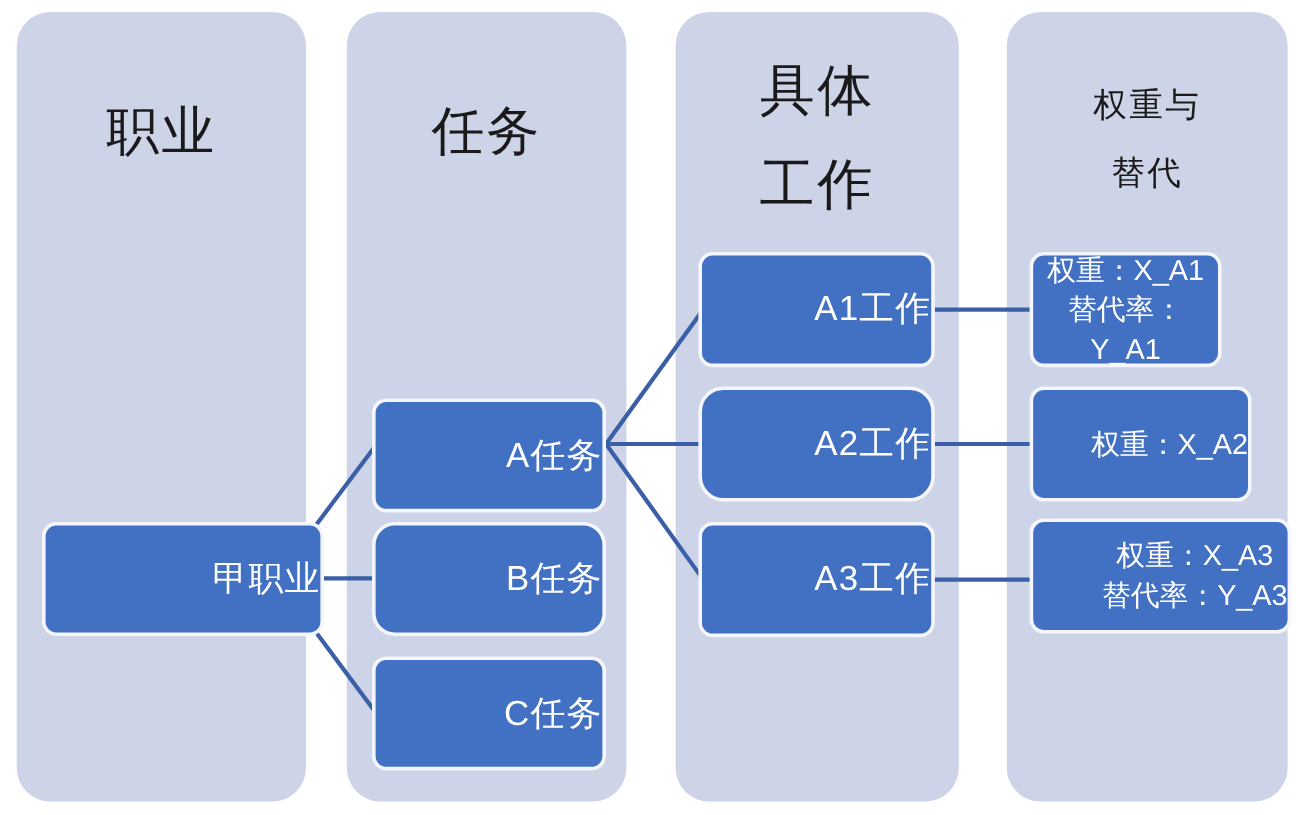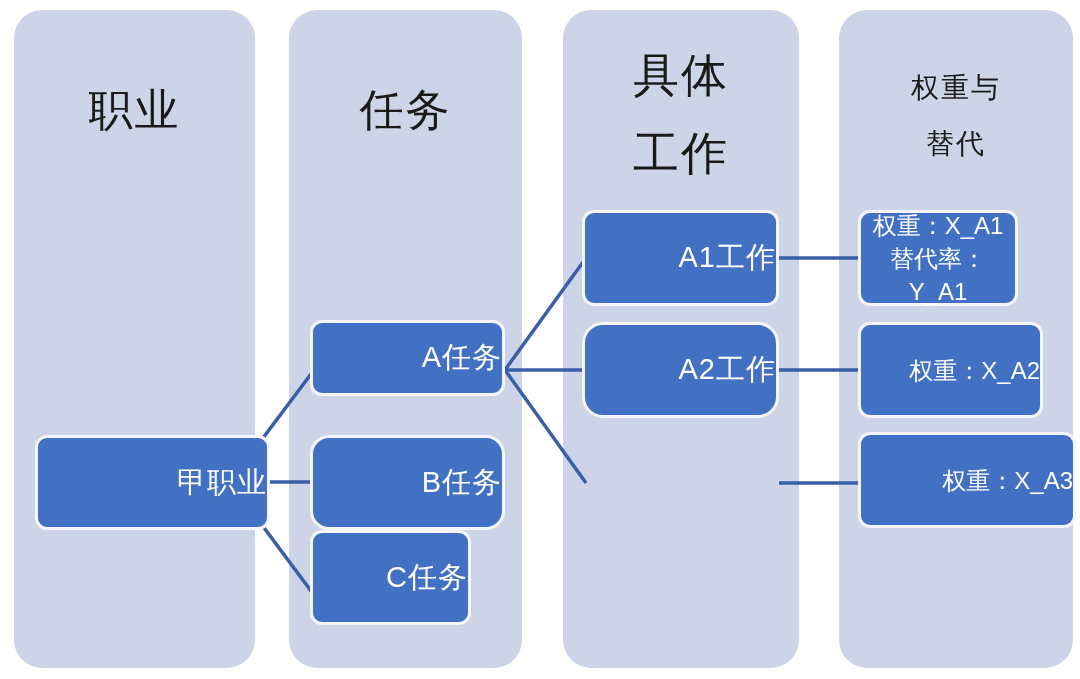--- a/index.html
+++ b/index.html
@@ -63,23 +63,23 @@
     border-radius: 12px;
     color: var(--node_text);
     display: flex;
     align-items: center;
     justify-content: flex-end;
     z-index: 2;
     text-align: center;
   }
   .node-label { font-size: 29px; letter-spacing: 1px; }
   .node-occupation { left: 35px;  top: 435px; width: 235px; height: 95px; }
-  .node-task-a     { left: 310px; top: 320px; width: 195px; height: 76px; }
+  .node-task-a     { left: 310px; top: 332px; width: 195px; height: 95px; }
   .node-task-b     { left: 310px; top: 435px; width: 195px; height: 95px; border-radius: 19px; }
-  .node-task-c     { left: 310px; top: 530px; width: 161px; height: 95px; }
+  .node-task-c     { left: 310px; top: 547px; width: 195px; height: 95px; }
   .node-work-1     { left: 582px; top: 210px; width: 197px; height: 96px; }
   .node-work-2     { left: 582px; top: 322px; width: 197px; height: 96px; border-radius: 21px; }
   .node-work-3     { left: 582px; top: 435px; width: 197px; height: 96px; }
   .node-weight-1   { left: 858px; top: 210px; width: 160px; height: 96px; }
   .node-weight-2   { left: 858px; top: 322px; width: 185px; height: 96px; }
   .node-weight-3   { left: 858px; top: 432px; width: 218px; height: 96px; }
   .weight-lines { display: flex; flex-direction: column; align-items: center; }
   .weight-lines span { font-size: 24px; line-height: 33px; display: block; }
 </style>
 </head>
@@ -127,31 +127,35 @@
   <div class="node node-task-c">
     <span class="node-label">C任务</span>
   </div>
 
   <div class="node node-work-1">
     <span class="node-label">A1工作</span>
   </div>
   <div class="node node-work-2">
     <span class="node-label">A2工作</span>
   </div>
+  <div class="node node-work-3">
+    <span class="node-label">A3工作</span>
+  </div>
 
   <div class="node node-weight-1">
     <div class="weight-lines">
       <span>权重：X_A1</span>
       <span>替代率：Y_A1</span>
     </div>
   </div>
   <div class="node node-weight-2">
     <div class="weight-lines">
       <span>权重：X_A2</span>
     </div>
   </div>
   <div class="node node-weight-3">
     <div class="weight-lines">
       <span>权重：X_A3</span>
+      <span>替代率：Y_A3</span>
     </div>
   </div>
 
 </div>
 
 </body></html>

